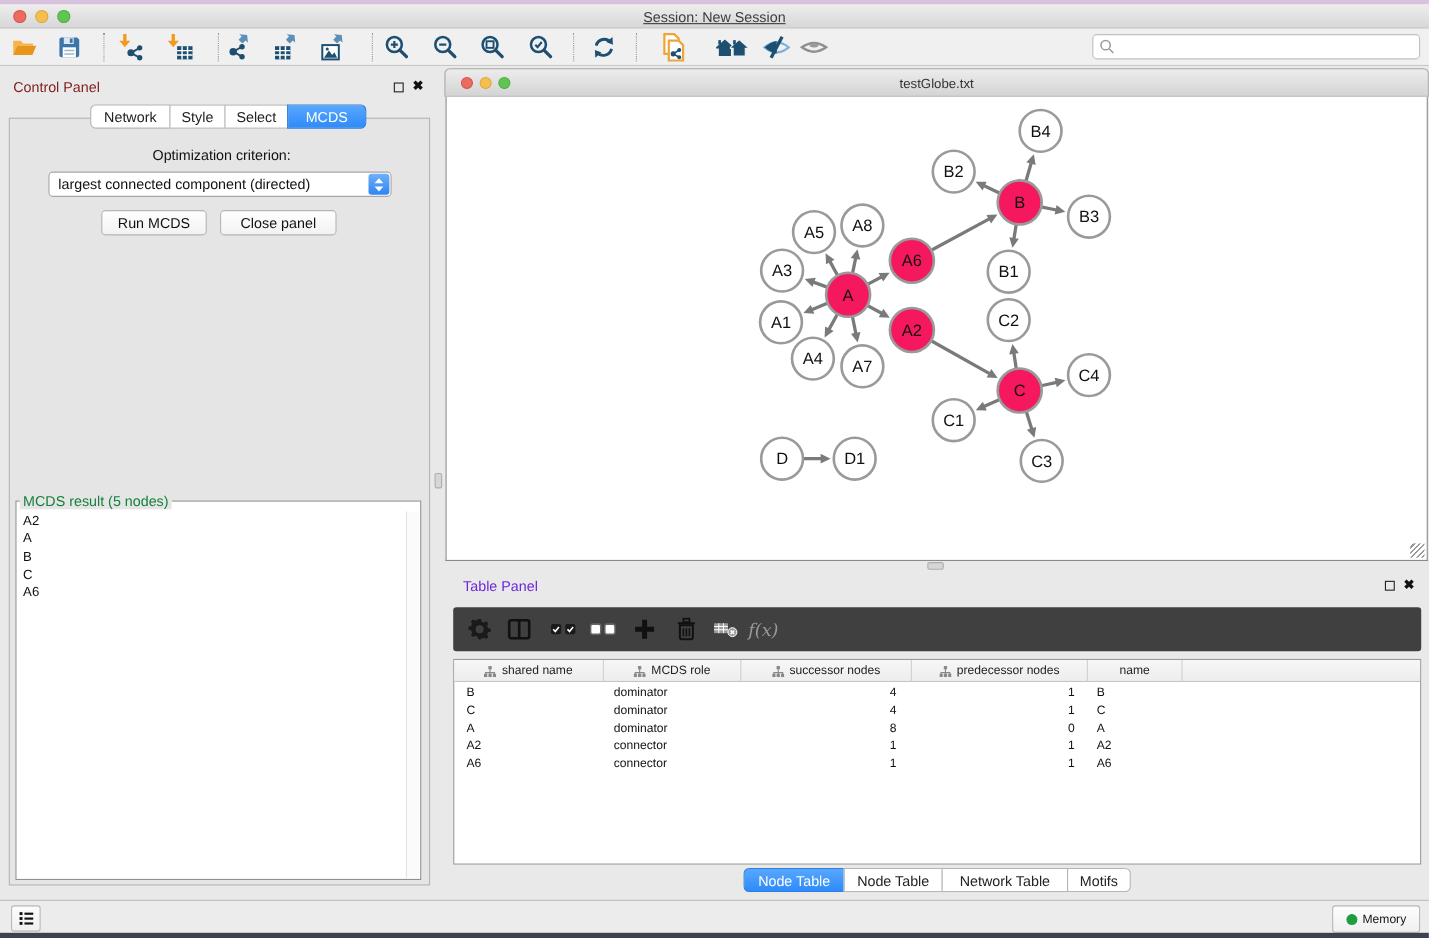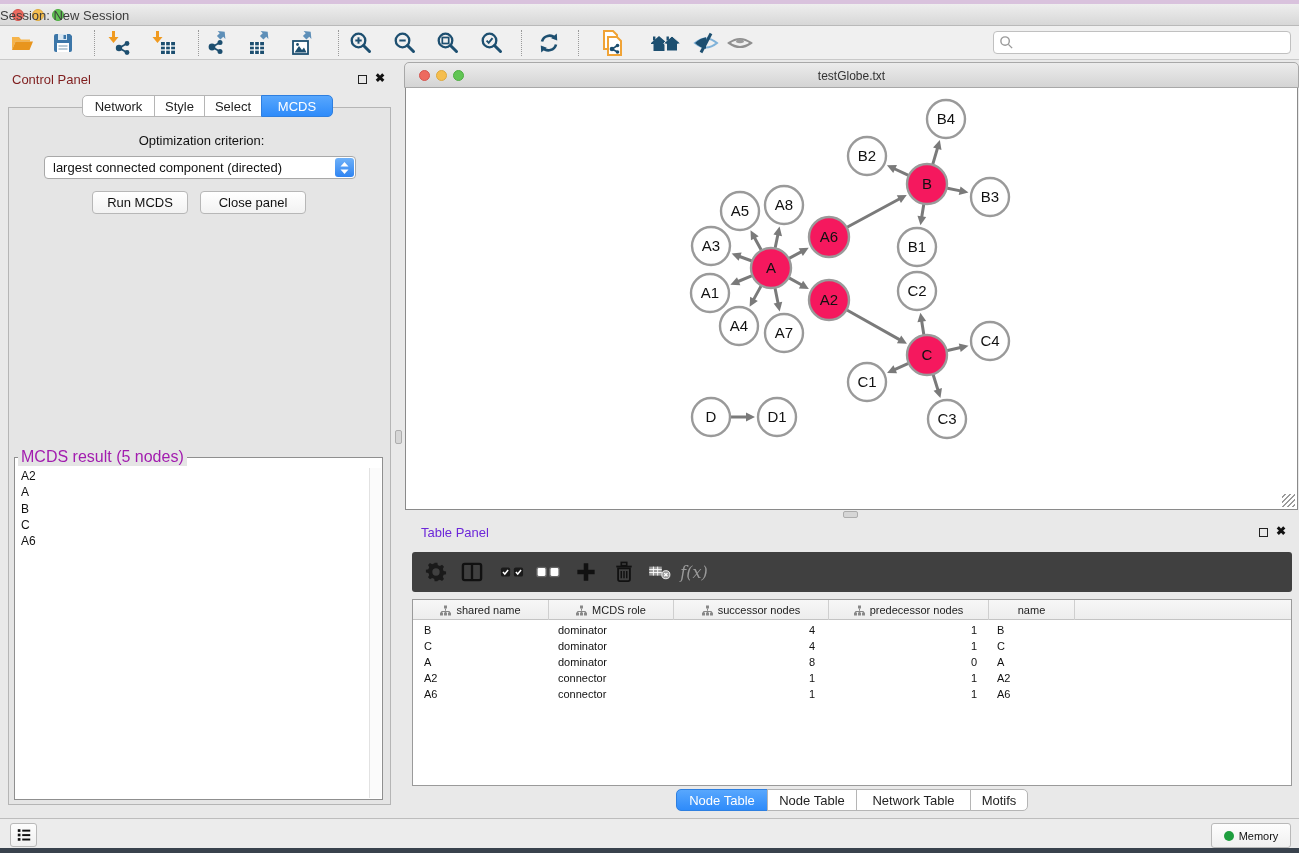--- a/index.html
+++ b/index.html
@@ -8,22 +8,22 @@
   .abs { position:absolute; }
 
   
   .menustrip { left:0; top:0; width:1299px; height:4px; background:#d9c2dd; }
   .titlebar { left:0; top:4px; width:1299px; height:22px;
               background:linear-gradient(#eeeeee,#d7d7d7); border-bottom:1px solid #b9b9b9; }
   .tl { position:absolute; top:5px; width:12px; height:12px; border-radius:50%; }
   .tl.red { left:12px; background:#ed6a5f; border:1px solid #d55550; }
   .tl.yel { left:32px; background:#f5be4f; border:1px solid #dda93e; }
   .tl.grn { left:52px; background:#61c554; border:1px solid #4eae43; }
-  .main-title { position:absolute; left:0; right:0; top:4px; 
-                font-size:13px; color:#3d3d3d; }
+  .main-title { position:absolute; left:0; right:0; top:4px; text-align:center;
+                font-size:13px; color:#3d3d3d;text-decoration:underline; }
 
   .toolbar { left:0; top:26px; width:1299px; height:34px; background:#f0f0f0;
              border-bottom:1px solid #c9c9c9; }
   .tbi { position:absolute; top:3px; width:36px; height:28px; display:flex;
          align-items:center; justify-content:center; }
   .tbsep { position:absolute; top:4px; height:26px; border-left:1px dotted #9a9a9a; width:0; }
   .searchbox { position:absolute; left:993px; top:5px; width:298px; height:23px;
                background:#fff; border:1px solid #c0c0c0; border-radius:4px;
                display:flex; align-items:center; padding-left:5px; }
   .searchbox input { border:none; outline:none; flex:1; height:19px; font-size:12px;
@@ -48,21 +48,21 @@
            border:1px solid #a8a8a8; border-radius:4px; font-size:13px; color:#111;
            line-height:21px; padding-left:8px; }
   .combo-spin { position:absolute; right:1px; top:1px; width:19px; height:19px; border-radius:3px;
                 background:linear-gradient(#6fb1f8,#2f84f2); display:flex; align-items:center;
                 justify-content:center; }
   .btn { position:absolute; height:23px; background:linear-gradient(#ffffff,#f2f2f2);
          border:1px solid #b7b7b7; border-radius:4px; font-size:13px; color:#111;
          display:flex; align-items:center; justify-content:center; }
   .result-fs { position:absolute; left:14px; top:448px; width:369px; height:352px;
                border:1px solid #8f8f8f; background:#fff; }
-  .result-fs legend { font-size:16px; color:#a21caf; margin-left:3px; padding:0 3px;
+  .result-fs legend { font-size:13px; color:#15803d; margin-left:3px; padding:0 3px;
                       background:#e5e5e5; }
   .result-list { position:absolute; left:1px; top:2px; right:14px; bottom:1px; overflow:hidden; }
   .result-list div { font-size:12px; color:#111; line-height:16.3px; padding-left:5px; }
   .scrolltrack { position:absolute; right:1px; top:2px; bottom:1px; width:12px;
                  background:#fbfbfb; border-left:1px solid #e2e2e2; }
   .v-handle { position:absolute; left:395px; top:430px; width:7px; height:14px;
               background:#d6d6d6; border:1px solid #adadad; border-radius:2px; }
   .h-handle { position:absolute; left:843px; top:511px; width:15px; height:7px;
               background:#d6d6d6; border:1px solid #adadad; border-radius:2px; }
 

